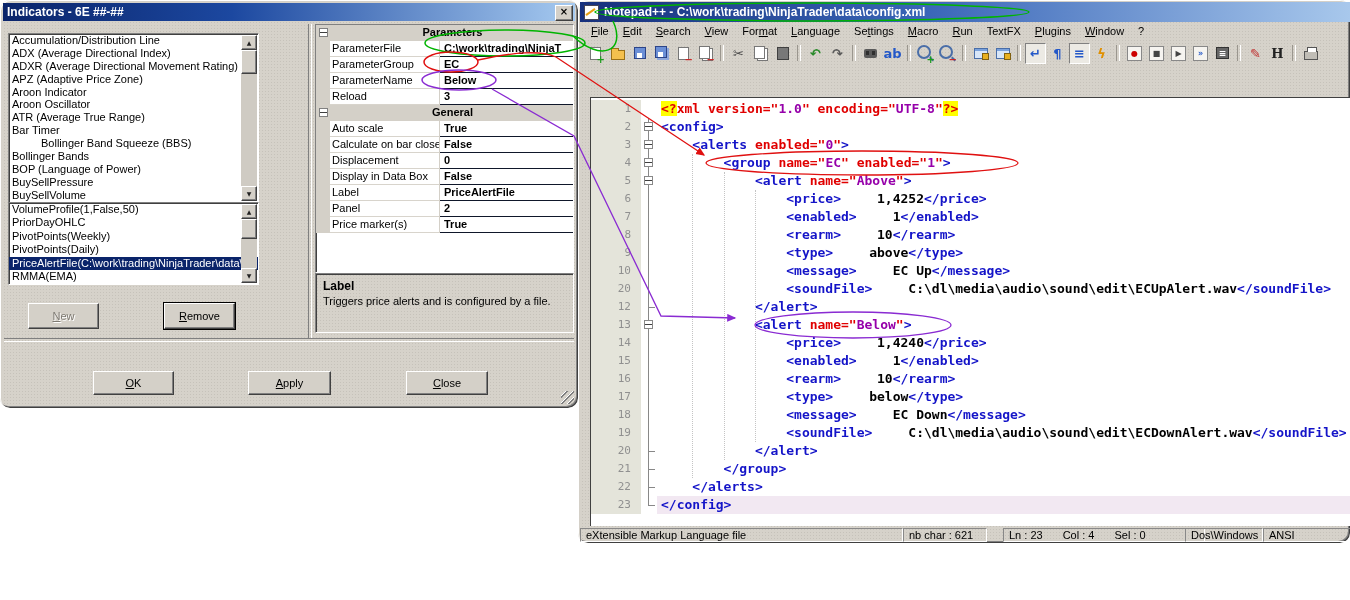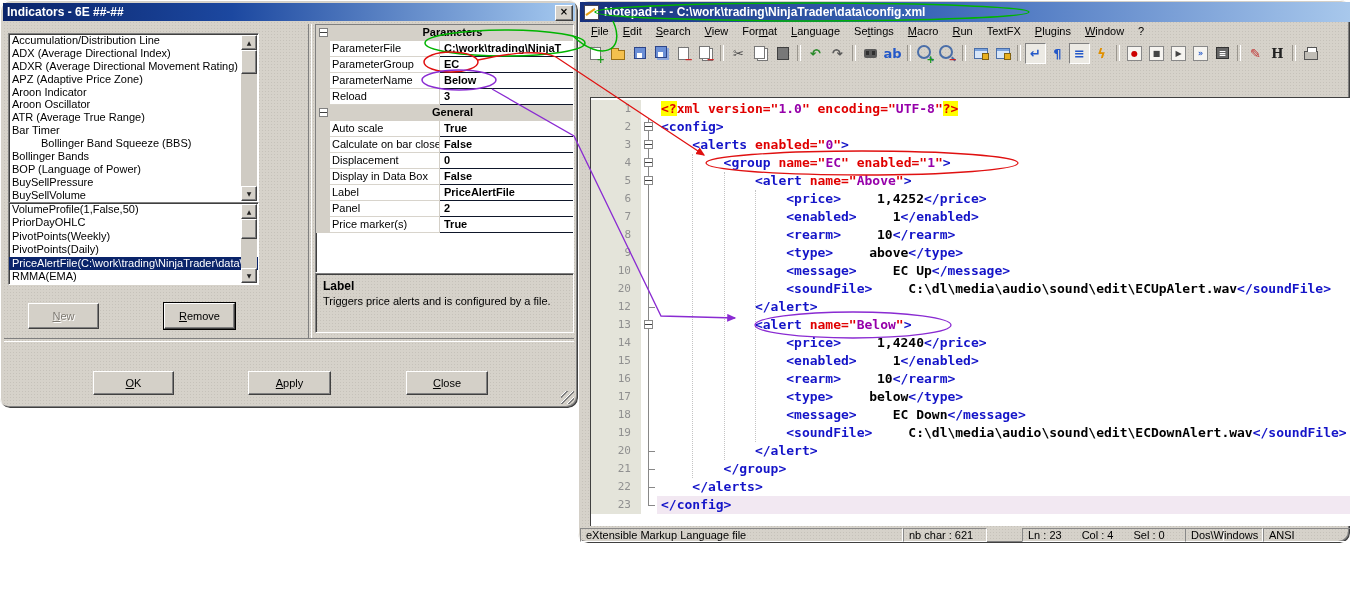--- a/index.html
+++ b/index.html
@@ -503,21 +503,21 @@
           </div>
         </div>
       <div class="iguide" style="left:101px;top:56px;height:324px;"></div>
       <div class="iguide" style="left:133px;top:74px;height:288px;"></div>
       <div class="iguide" style="left:164px;top:92px;height:252px;"></div>
     </div>
 
     <div id="statusbar">
       <div class="scell" style="left:0;width:323px;">eXtensible Markup Language file</div>
       <div class="scell" style="left:323px;width:84px;">nb char : 621</div>
-      <div class="scell" id="scell-pos" style="left:442px;width:202px;">
+      <div class="scell" id="scell-pos" style="left:423px;width:202px;">
         <span>Ln : 23</span>
         <span>Col : 4</span>
         <span>Sel : 0</span>
       </div>
       <div class="scell" style="left:605px;width:78px;">Dos\Windows</div>
       <div class="scell" style="left:683px;width:89px;">ANSI</div>
     </div>
   </div>
 
   <svg id="annot" width="1350" height="600">

